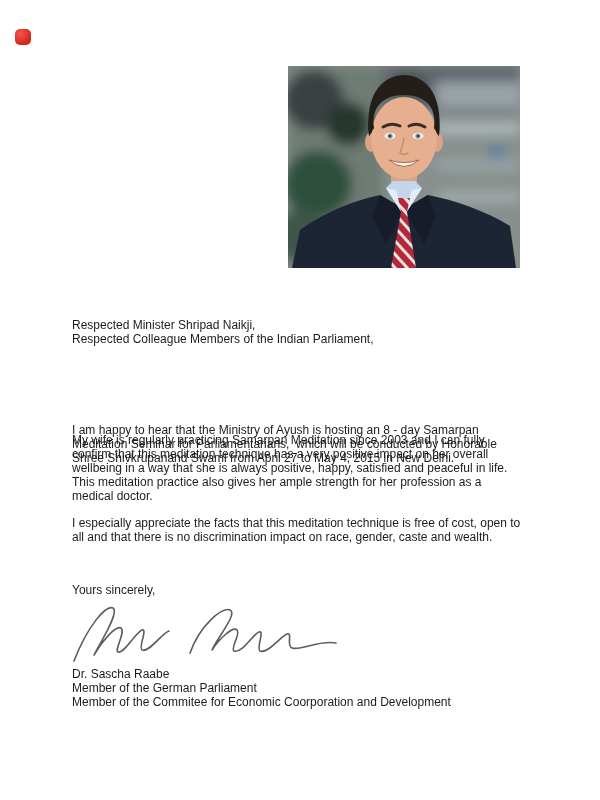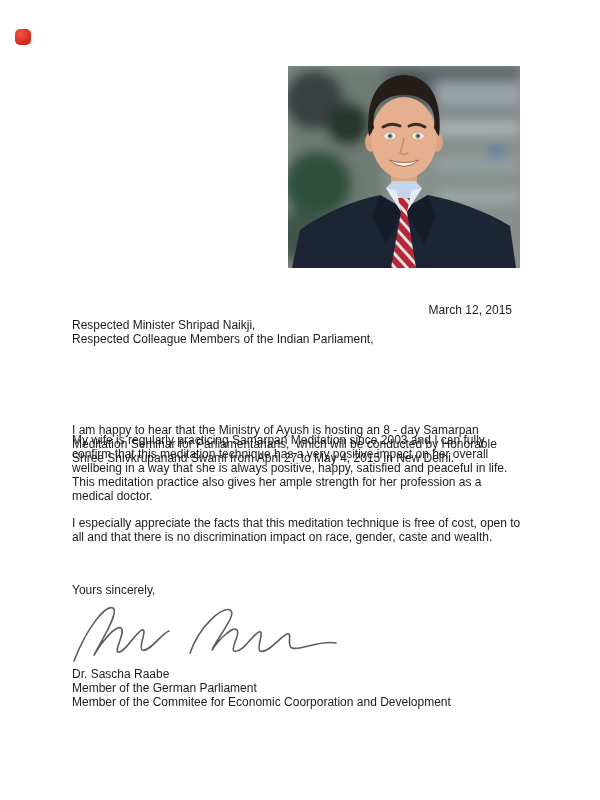--- a/index.html
+++ b/index.html
@@ -110,21 +110,20 @@
         <path d="M98,122 L116,150 L134,122 L127,115 L105,115 Z" fill="#c3d6ec"></path>
         <path d="M98,122 L116,150 L108,124 Z" fill="#e2edf8"></path>
         <path d="M134,122 L116,150 L124,124 Z" fill="#e2edf8"></path>
 
         <path d="M110,132 L122,132 L119,146 L113,146 Z" fill="url(#tiestripe)"></path>
         <path d="M113,146 L119,146 L128,202 L103,202 Z" fill="url(#tiestripe)"></path>
       </g>
     </svg>
   </div>
 
-  <div class="txt date-line">March 12, 2015</div>
 
   <div class="txt salutation">Respected Minister Shripad Naikji,
 Respected Colleague Members of the Indian Parliament,</div>
 
   <div class="txt para1">I am happy to hear that the Ministry of Ayush is hosting an 8 - day Samarpan
 Meditation Seminar for Parliamentarians,  which will be conducted by Honorable
 Shree Shivkrupanand Swami from April 27 to May 4, 2015 in New Delhi.</div>
   <div class="txt para2">My wife is regularly practicing Samarpan Meditation since 2003 and I can fully
 confirm that this meditation technique has a very positive impact on her overall
 wellbeing in a way that she is always positive, happy, satisfied and peaceful in life.

